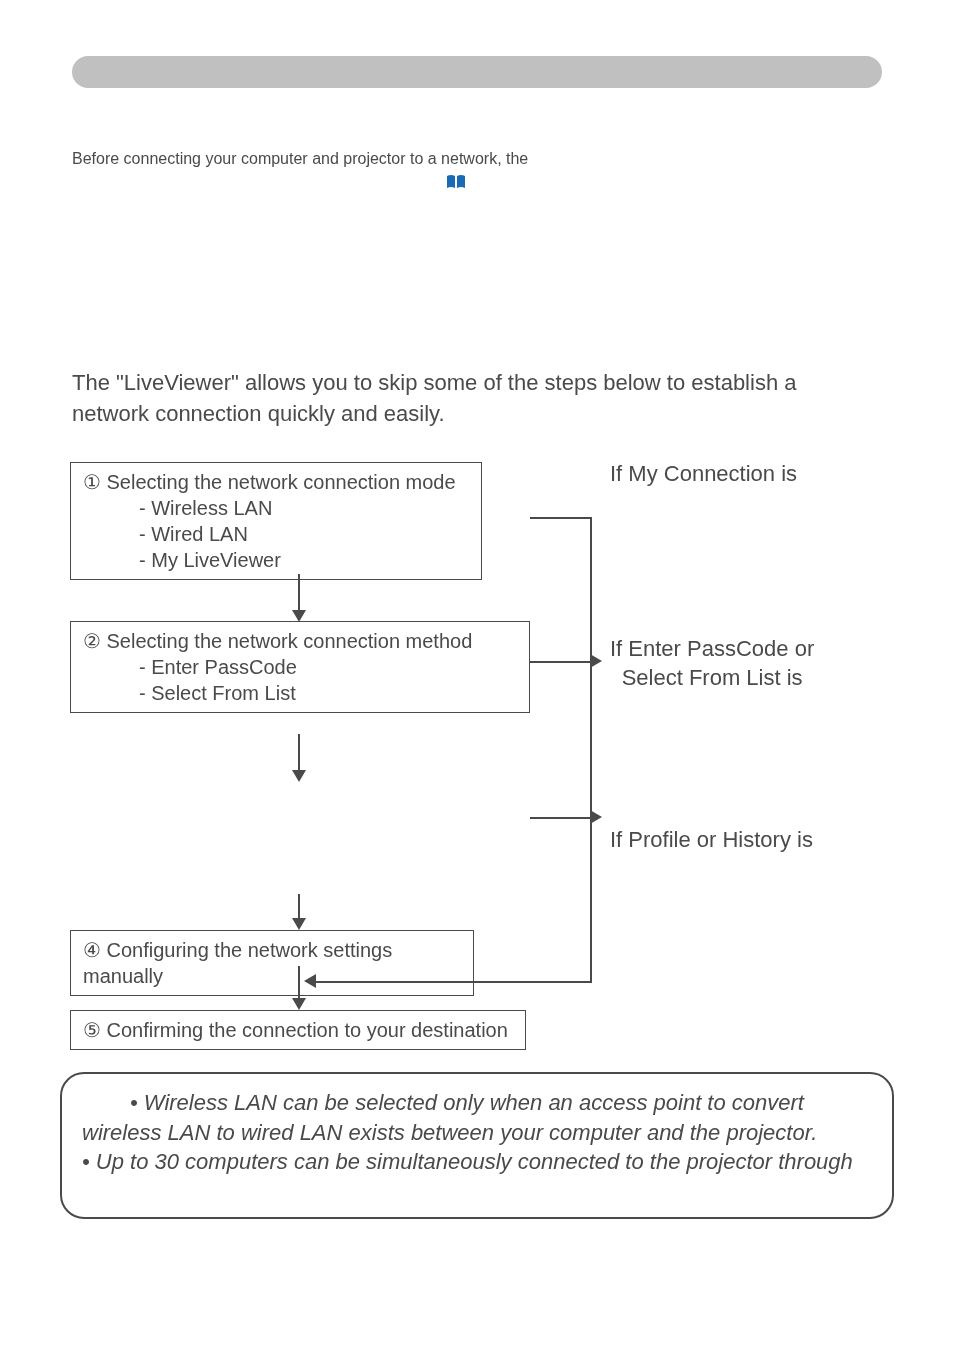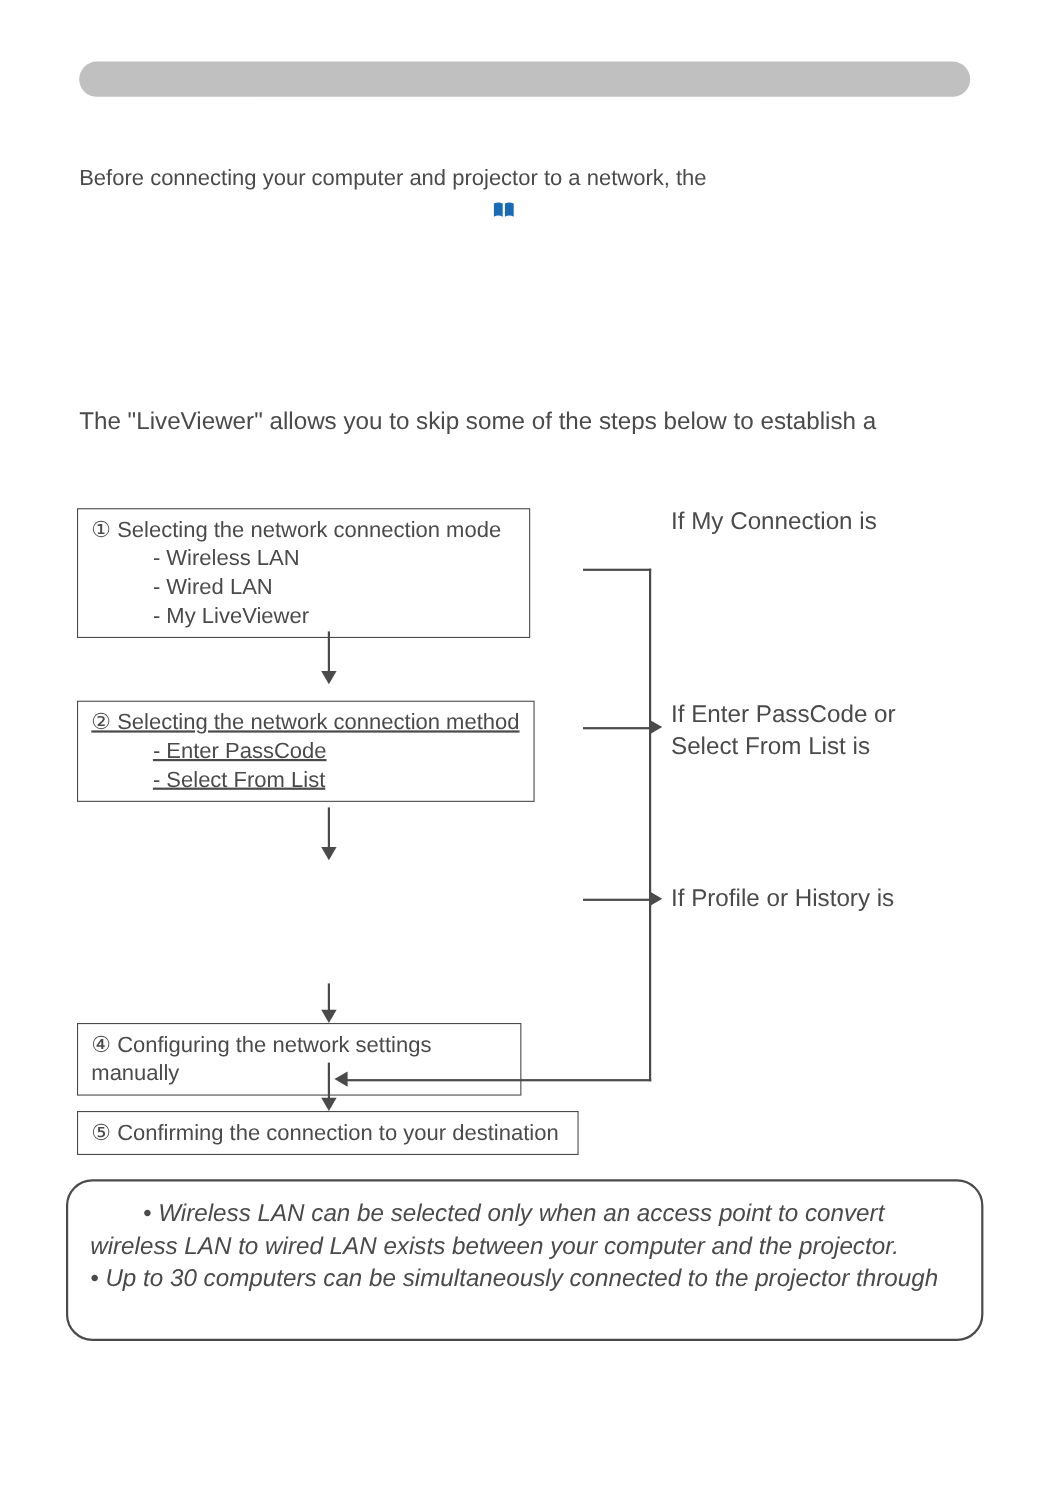--- a/index.html
+++ b/index.html
@@ -22,21 +22,21 @@
       right: 72px;
       height: 32px;
       background: #c0c0c0;
       border-radius: 16px;
     }
     .intro-text {
       position: absolute;
       top: 148px;
       left: 72px;
       right: 72px;
-      font-size: 20px;
+      font-size: 16px;
       line-height: 1.4;
     }
     .book-icon {
       display: inline-block;
       color: #1a6bb5;
       font-weight: bold;
     }
     .section-text {
       position: absolute;
       top: 368px;
@@ -60,20 +60,21 @@
       line-height: 1.3;
       background: #fff;
     }
     .flow-box .indented {
       padding-left: 56px;
     }
     .side-label {
       position: absolute;
       font-size: 22px;
       line-height: 1.3;
+      text-align: center;
     }
     .arrow-line {
       position: absolute;
       background: #4a4a4a;
     }
     .arrow-head-down {
       position: absolute;
       width: 0;
       height: 0;
       border-left: 7px solid transparent;
@@ -122,54 +123,55 @@
   <span style="display:inline-block; width:370px;"></span>
   <span class="book-icon">
     <svg width="20" height="16" viewBox="0 0 20 16" style="vertical-align:middle;">
       <path d="M1 2 Q5 0 9 2 L9 14 Q5 12 1 14 Z M11 2 Q15 0 19 2 L19 14 Q15 12 11 14 Z" fill="#1a6bb5"></path>
     </svg>
   </span>
 </div>
 
 <div class="section-text">
   <span>The "LiveViewer" allows you to skip some of the steps below to establish a</span><br>
+  <span>network connection quickly and easily.</span>
 </div>
 
 <div class="flowchart">
 
   <div class="flow-box" style="top:12px; left:10px; width:412px;">
     <div>① Selecting the network connection mode</div>
     <div class="indented">- Wireless LAN</div>
     <div class="indented">- Wired LAN</div>
     <div class="indented">- My LiveViewer</div>
   </div>
 
   <div class="side-label" style="top:10px; left:550px;">
     <span>If My Connection is</span>
   </div>
 
   <div class="arrow-line" style="top:124px; left:238px; width:2px; height:42px;"></div>
   <div class="arrow-head-down" style="top:160px; left:232px;"></div>
 
-  <div class="flow-box" style="top:187px; left:10px; width:416px;text-decoration:underline;">
+  <div class="flow-box" style="top:171px; left:10px; width:460px;">
     <div>② Selecting the network connection method</div>
     <div class="indented">- Enter PassCode</div>
     <div class="indented">- Select From List</div>
   </div>
 
   <div class="side-label" style="top:185px; left:550px;">
     <span>If Enter PassCode or</span><br>
     <span>Select From List is</span>
   </div>
 
   <div class="arrow-line" style="top:284px; left:238px; width:2px; height:42px;"></div>
   <div class="arrow-head-down" style="top:320px; left:232px;"></div>
 
 
-  <div class="side-label" style="top:353px; left:550px;">
+  <div class="side-label" style="top:376px; left:550px;">
     <span>If Profile or History is</span>
   </div>
 
   <div class="arrow-line" style="top:444px; left:238px; width:2px; height:30px;"></div>
   <div class="arrow-head-down" style="top:468px; left:232px;"></div>
 
   <div class="flow-box" style="top:480px; left:10px; width:404px;">
     <div>④ Configuring the network settings manually</div>
   </div>
 

